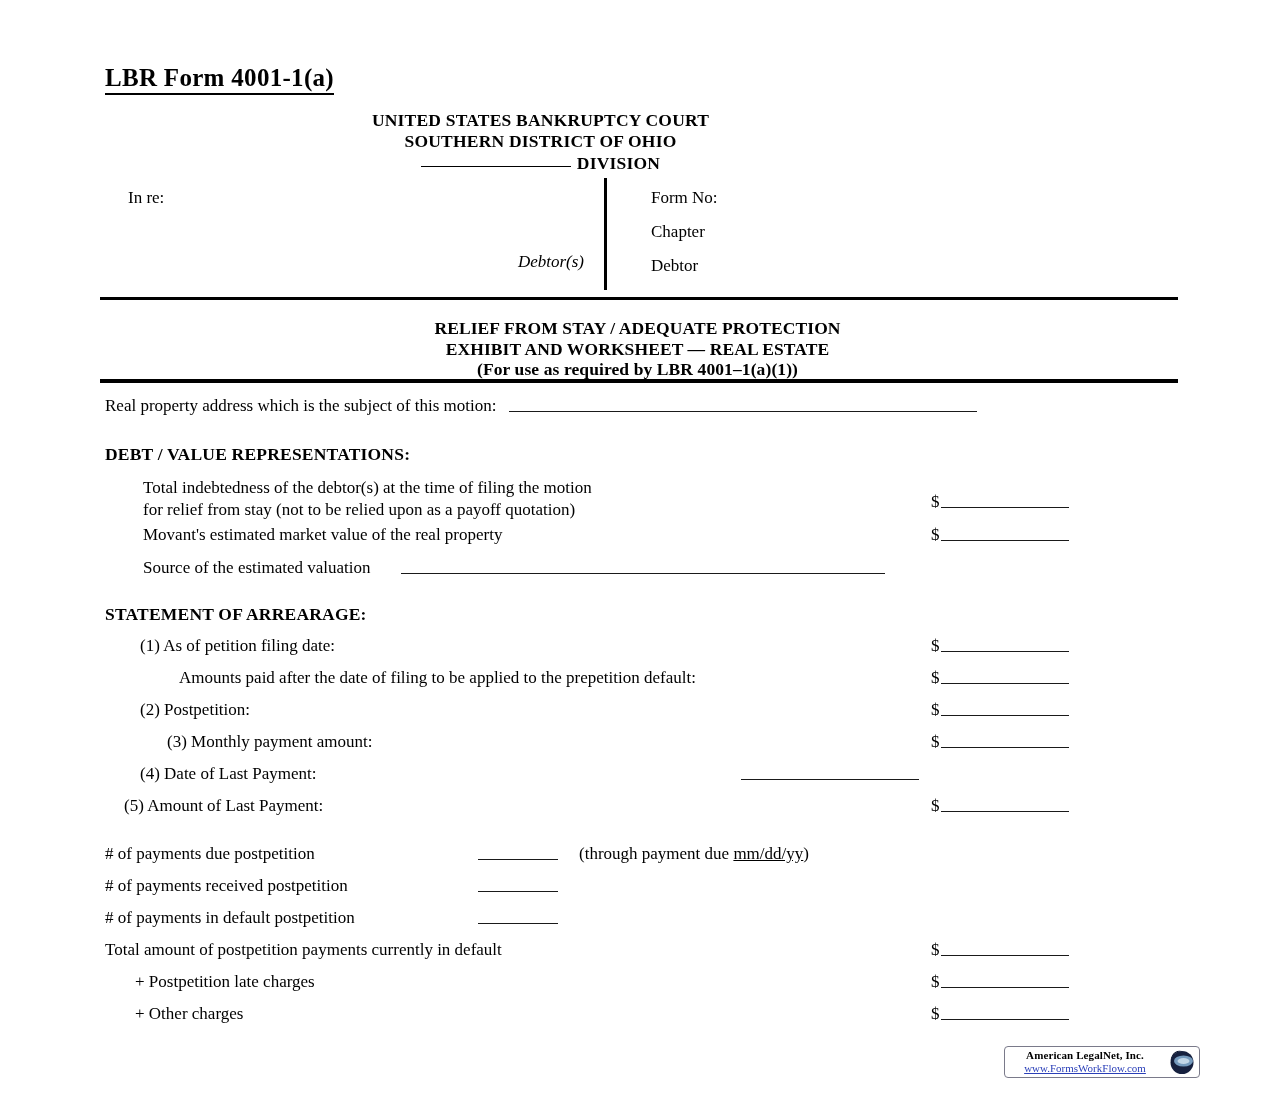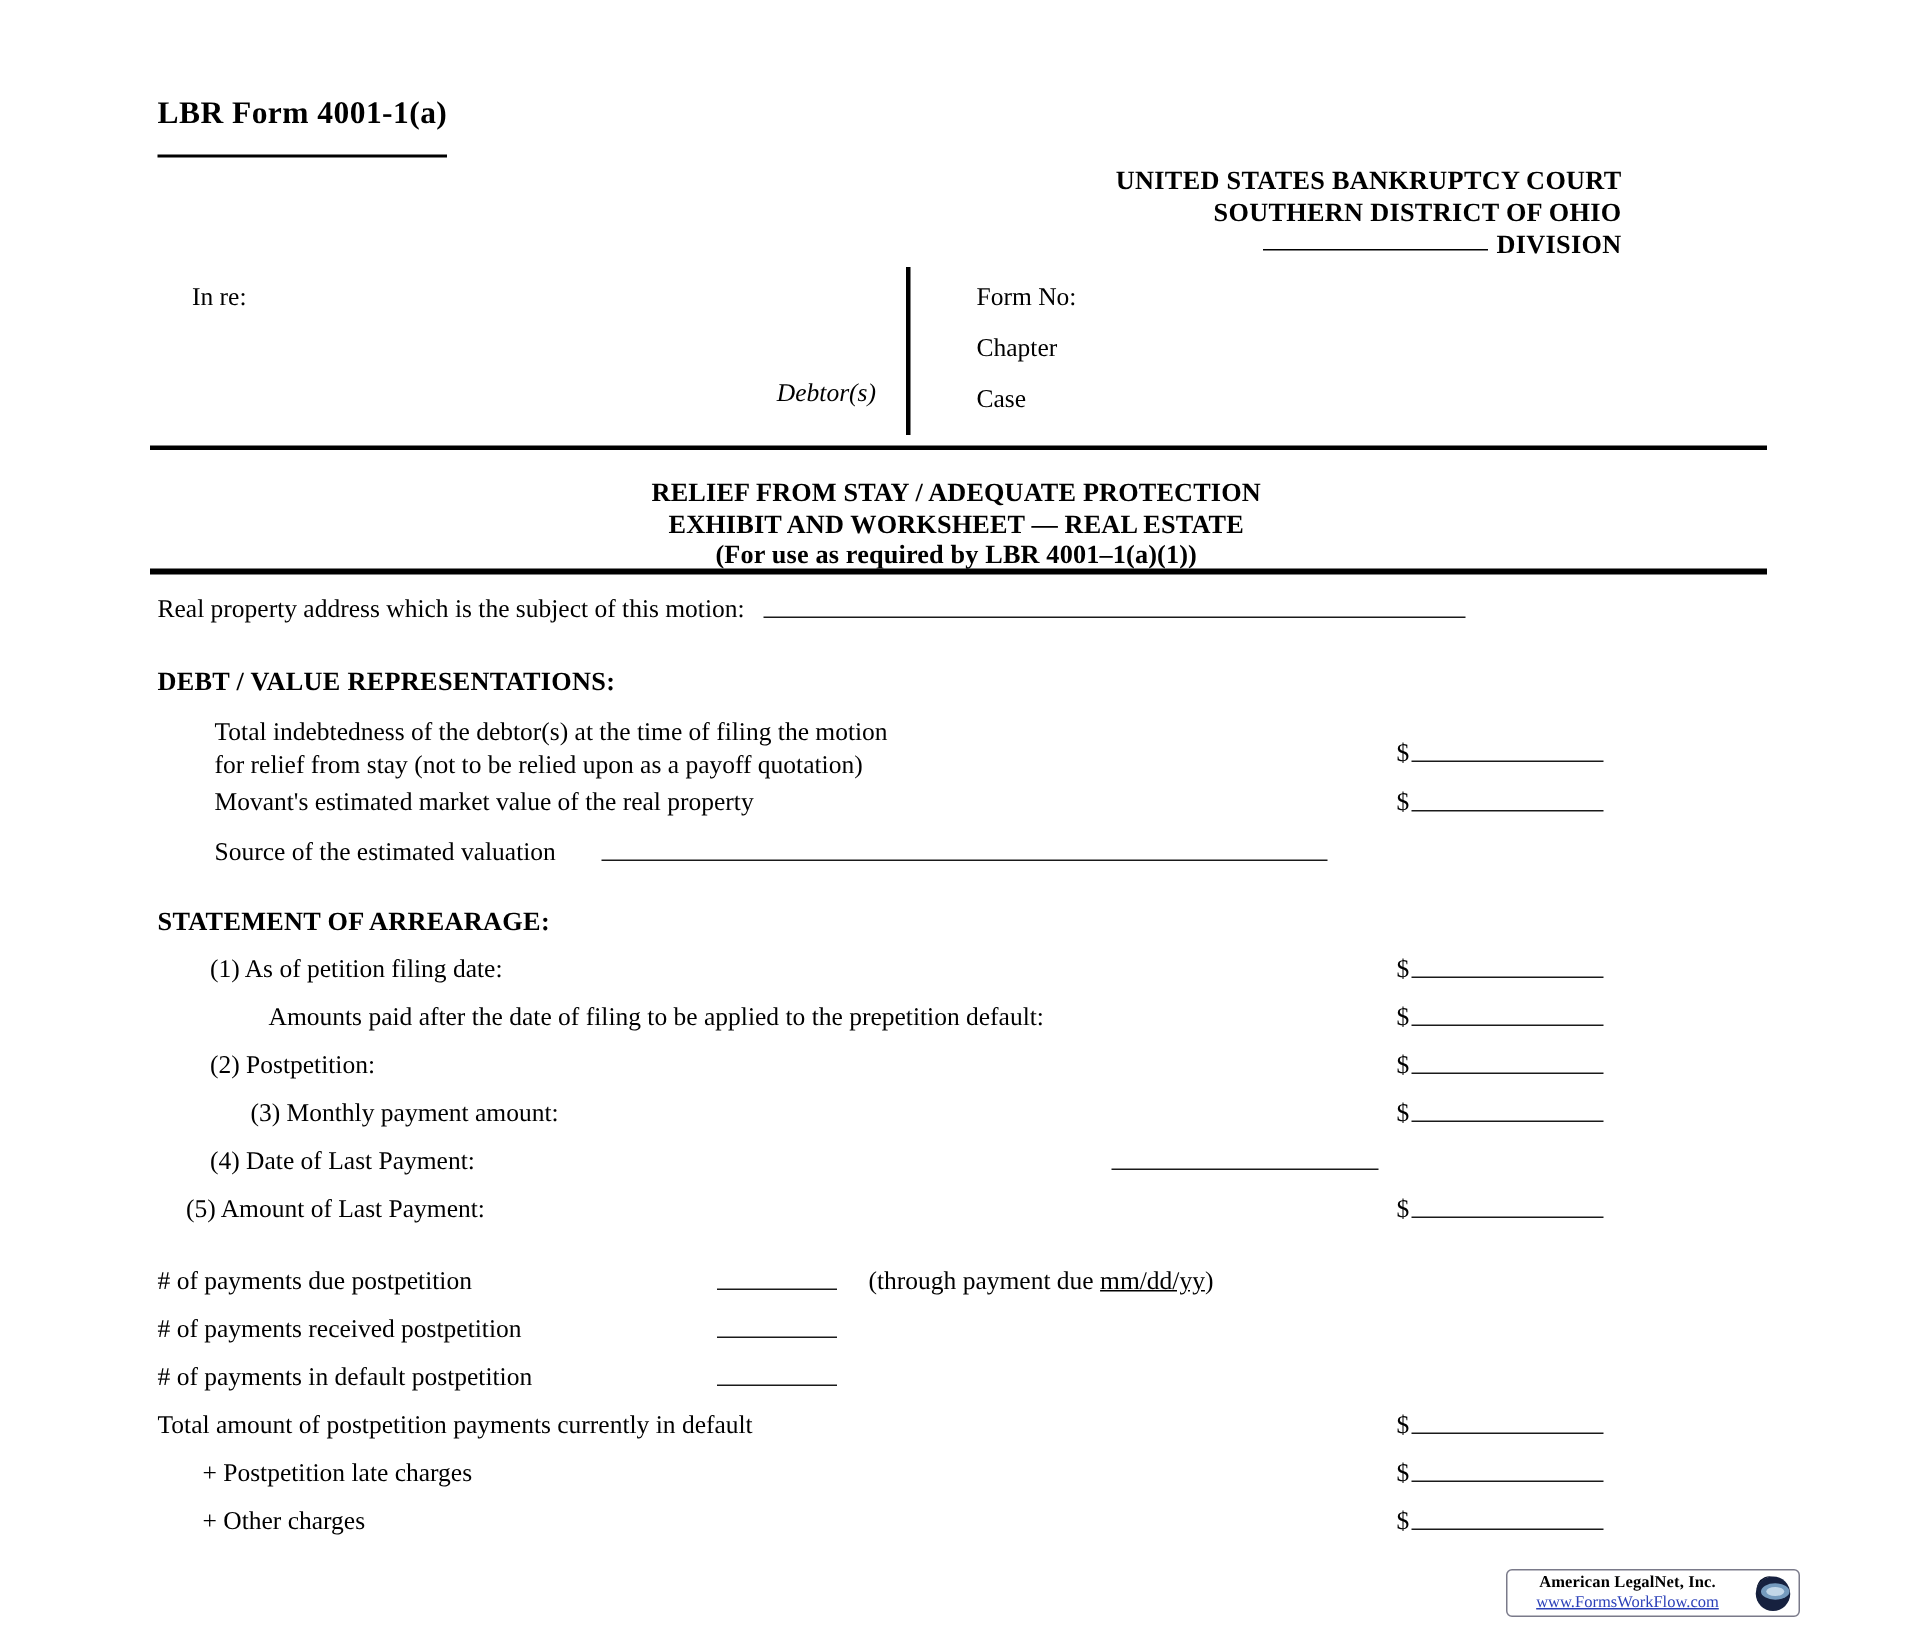--- a/index.html
+++ b/index.html
@@ -21,35 +21,35 @@
     left: 0; top: 0;
     width: 1275px;
     height: 1100px;
   }
 
   
   .form-number {
     position: absolute;
     left: 105px;
     top: 64px;
-    font-size: 21px;
+    font-size: 25px;
     font-weight: bold;
     letter-spacing: 0.3px;
     border-bottom: 2.5px solid #000;
-    padding-bottom: 16px;
+    padding-bottom: 1px;
     line-height: 1.1;
   }
 
   
   .court-header {
     position: absolute;
     left: 0;
     top: 110px;
     width: 1081px;
-    text-align: right;
+    text-align: center;
     font-weight: bold;
     font-size: 17.5px;
     line-height: 1.18;
     letter-spacing: 0.2px;
   }
   .court-header .line3 {
     display: block;
   }
   .court-header .blank-inline {
     display: inline-block;
@@ -220,21 +220,21 @@
     </div>
   </div>
 
   <div class="caption">
     <div class="vrule"></div>
     <div class="inre">In re:</div>
     <div class="debtors">Debtor(s)</div>
     <div class="rightcol">
       <div>Form No:</div>
       <div>Chapter</div>
-      <div>Case</div>
+      <div>Debtor</div>
     </div>
   </div>
 
   <div class="hrule top"></div>
   <div class="hrule bottom"></div>
 
   <div class="doc-title">
     <div>RELIEF FROM STAY / ADEQUATE PROTECTION</div>
     <div>EXHIBIT AND WORKSHEET — REAL ESTATE</div>
     <div>(For use as required by LBR 4001–1(a)(1))</div>

